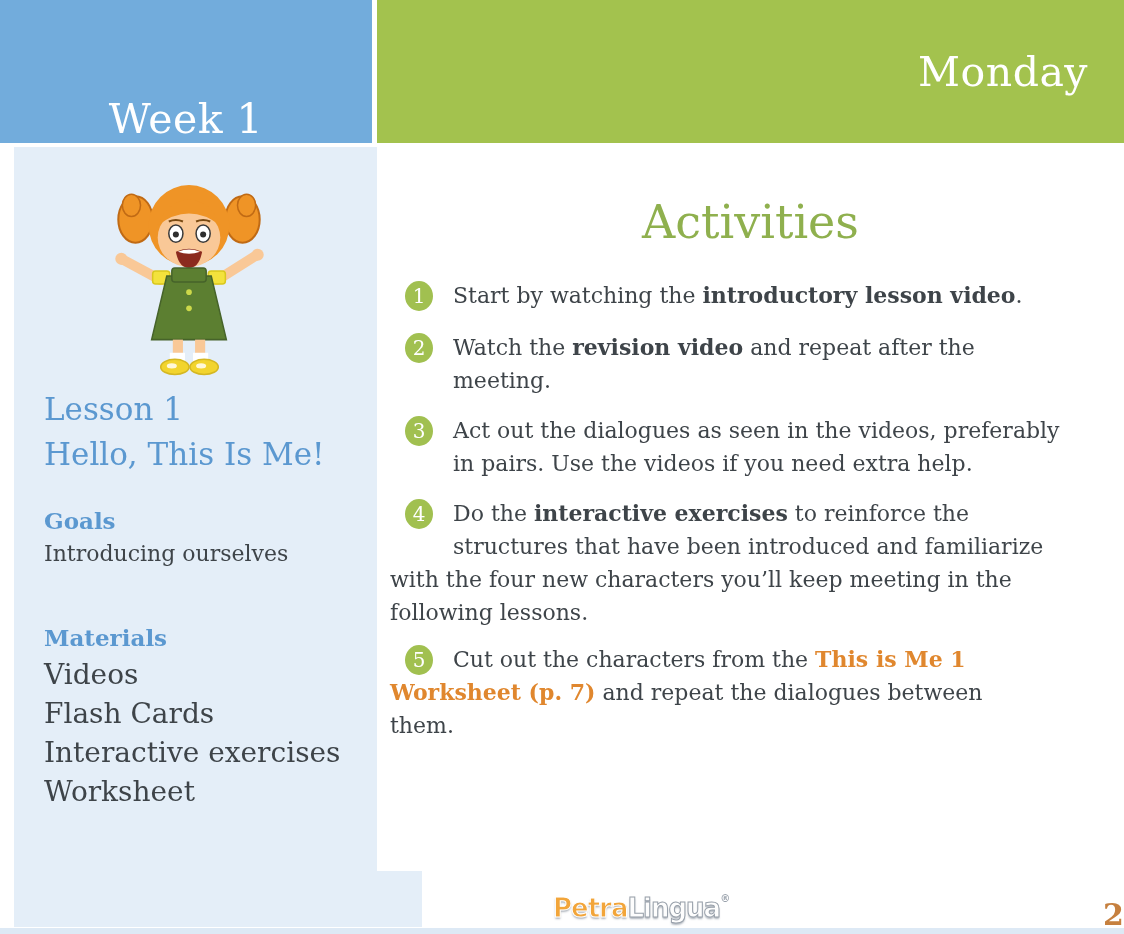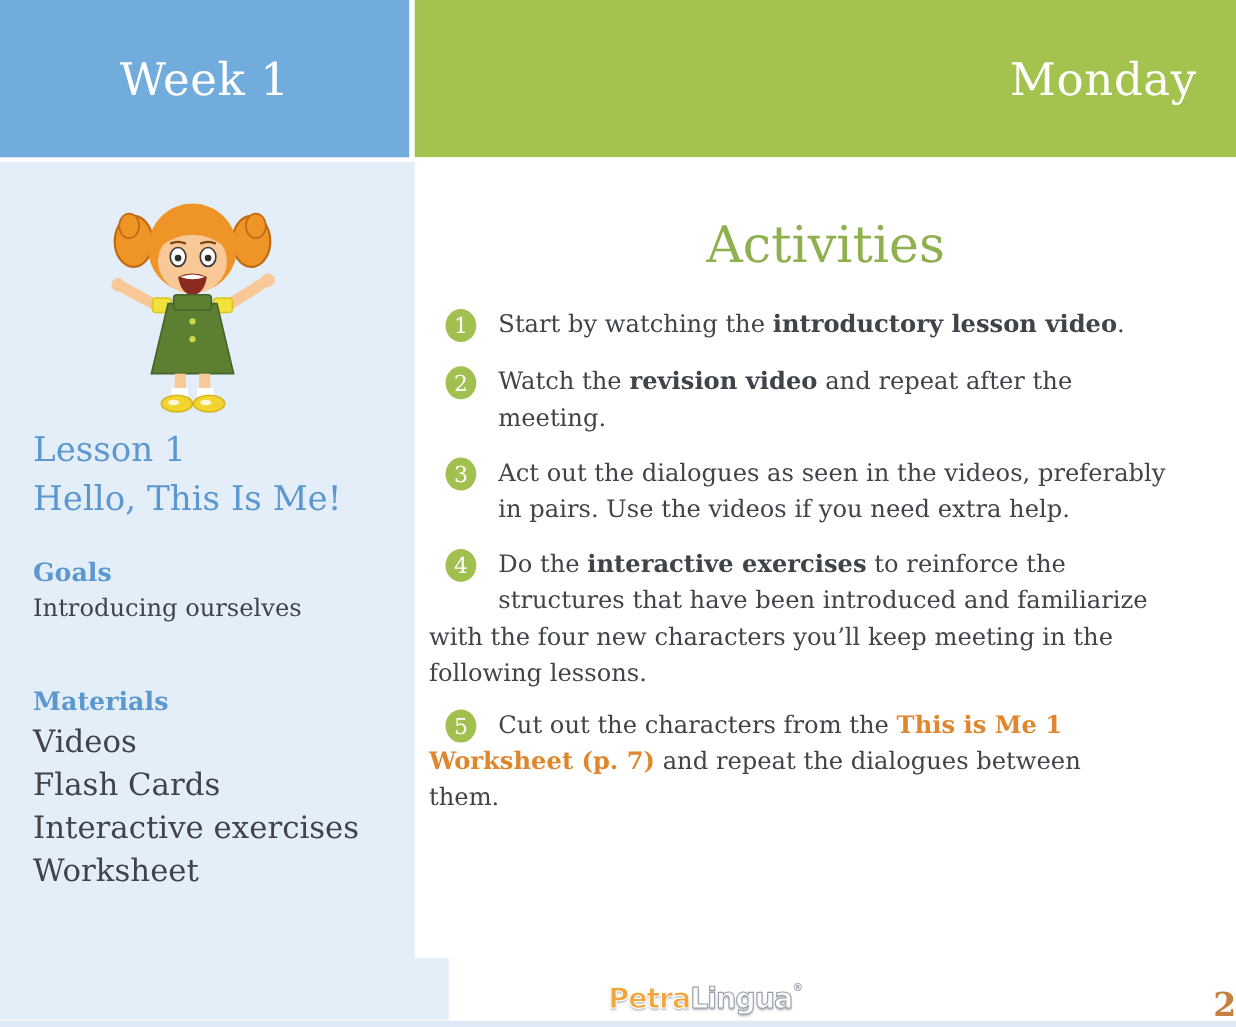--- a/index.html
+++ b/index.html
@@ -2,25 +2,25 @@
 <html><head>
 <meta charset="utf-8">
 <style>
   html,body{margin:0;padding:0;}
   body{
     width:1124px;height:934px;position:relative;background:#ffffff;overflow:hidden;
     font-family:"DejaVu Serif", serif;
   }
   
   .hdr{position:absolute;top:0;height:143px;display:flex;align-items:center;color:#fff;}
-  .hdr-left{left:0;width:372px;background:#72acdc;justify-content:center;}
+  .hdr-left{left:0;width:372px;background:#72acdc;justify-content:center;align-items:flex-end;}
   .hdr-right{left:377px;width:747px;background:#a3c24e;justify-content:flex-end;padding-right:36px;box-sizing:border-box;}
   .hdr .hdr-text{font-size:41px;letter-spacing:.5px;}
   
-  .sidebar{position:absolute;left:0;top:147px;width:408px;height:780px;background:#e4eef8;}
+  .sidebar{position:absolute;left:14px;top:147px;width:408px;height:780px;background:#e4eef8;}
   .girl{position:absolute;left:93px;top:28px;width:164px;height:202px;}
   .lesson-title{position:absolute;left:30px;top:240px;font-size:31px;line-height:45px;color:#5b98d0;}
   .side-h{position:absolute;left:30px;font-size:23px;font-weight:bold;color:#5b98d0;}
   .goals-h{top:360px;}
   .goals-t{position:absolute;left:30px;top:394px;font-size:22px;color:#3e4449;}
   .materials-h{top:477px;}
   .materials-list{position:absolute;left:30px;top:508px;font-size:28px;color:#3e4449;}
   .mat-item{line-height:39px;}
   
   .rightpanel{position:absolute;left:377px;top:143px;width:747px;height:728px;background:#ffffff;}

